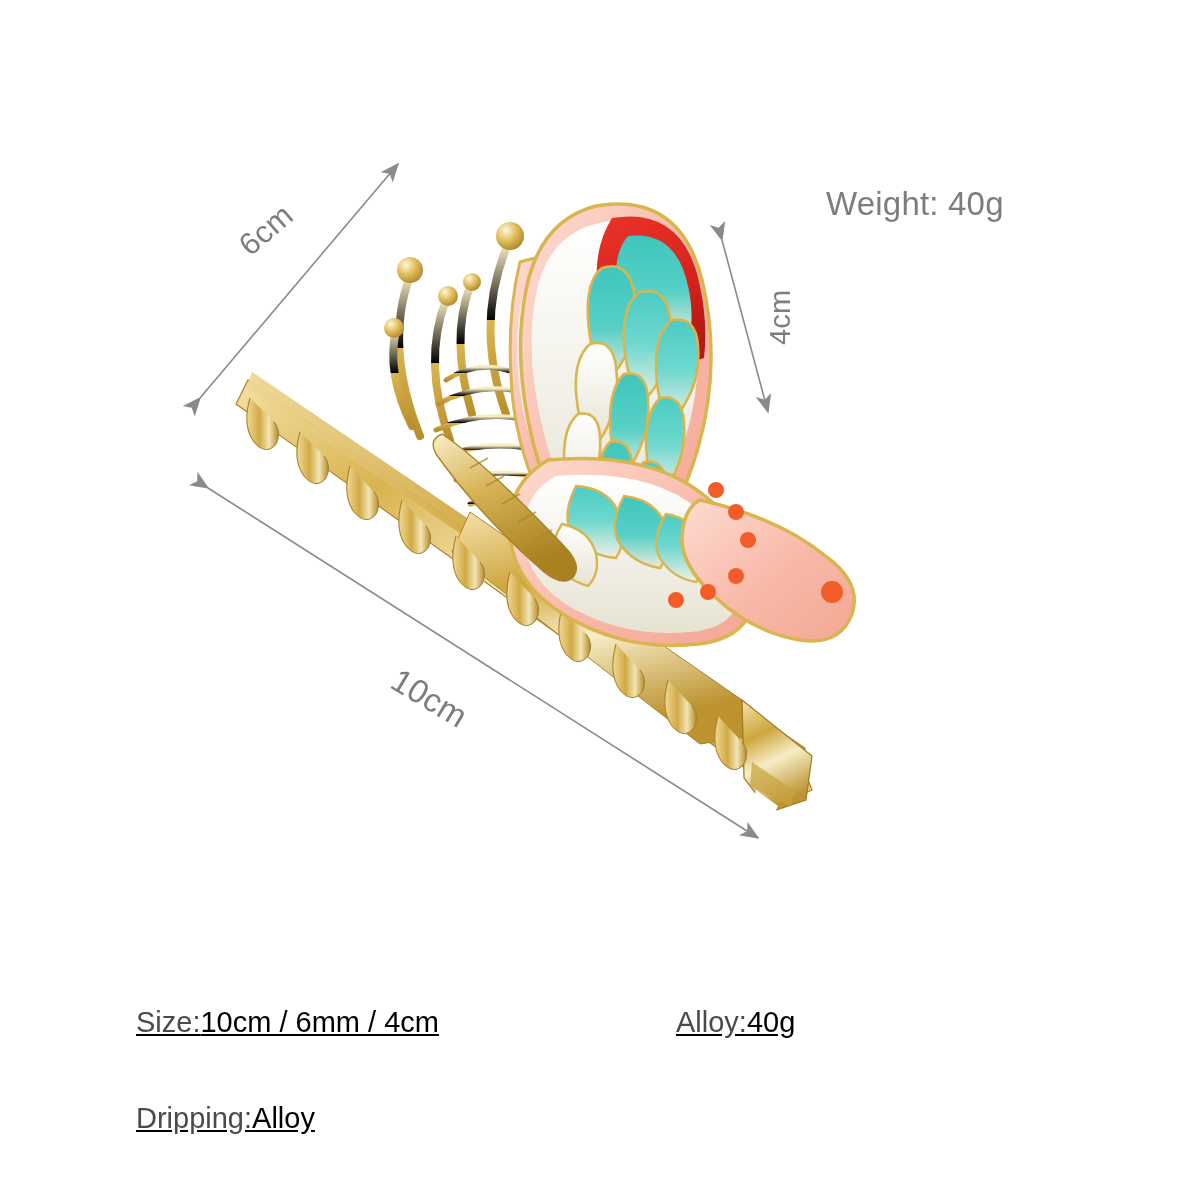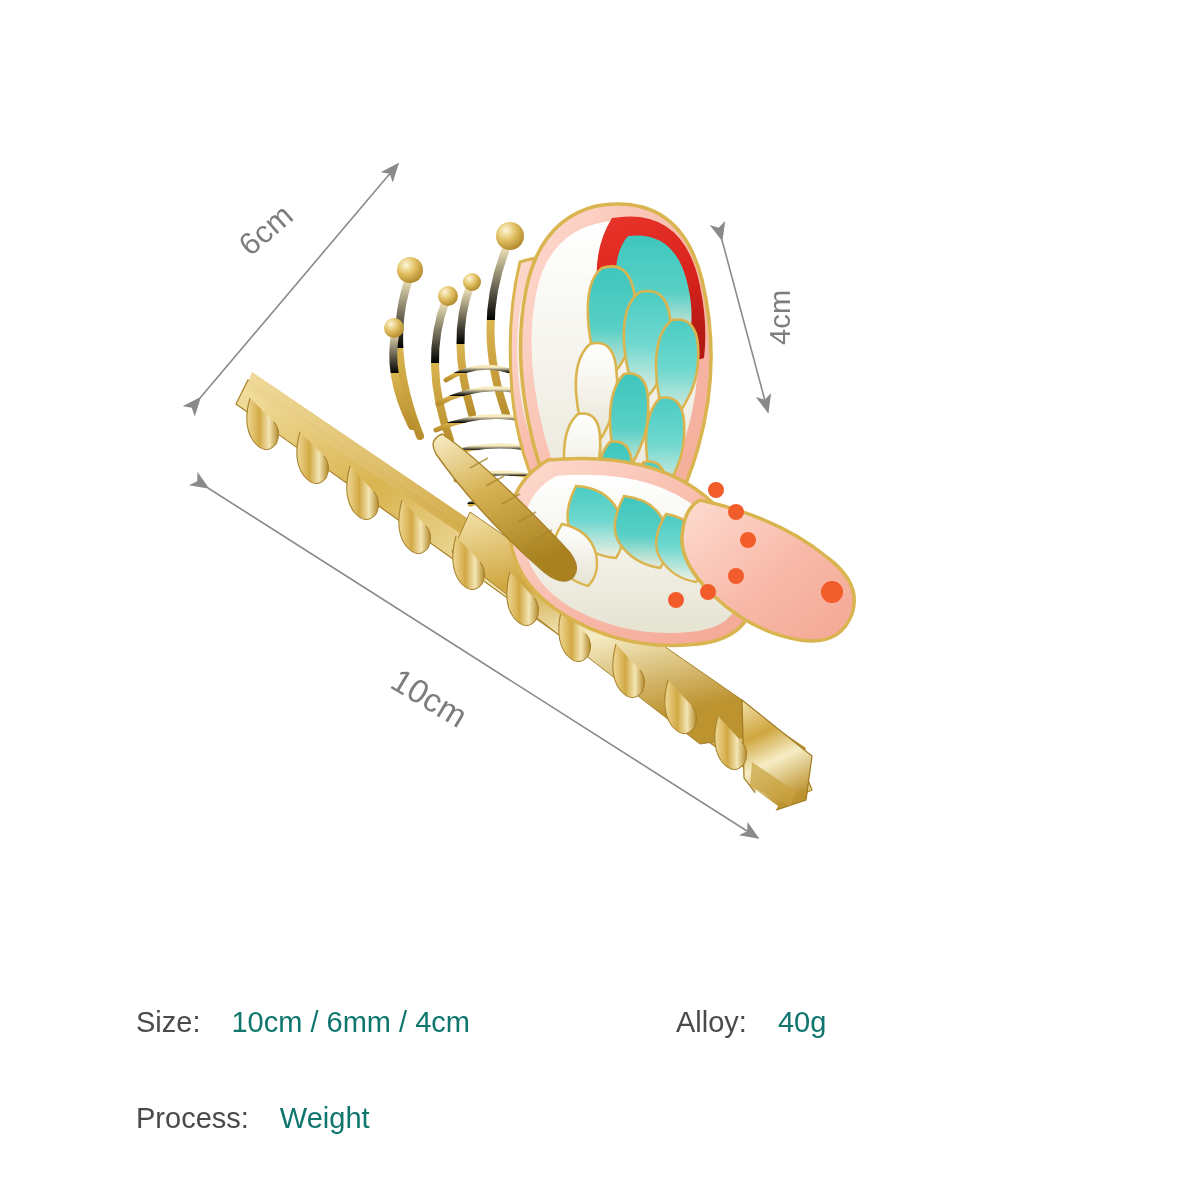--- a/index.html
+++ b/index.html
@@ -28,31 +28,31 @@
   #anno-4cm{left:764px;top:345px;transform:rotate(-90deg);transform-origin:left top;font-size:29px;}
   #anno-10cm{left:404px;top:661px;transform:rotate(31deg);transform-origin:left top;font-size:33px;}
 
   
   #specs{
     position:absolute;
     left:136px;top:1006px;
     width:930px;
   }
   .spec-row{display:flex;align-items:flex-start;height:96px;}
-  .spec-cell{display:flex;align-items:baseline;}
+  .spec-cell{display:flex;align-items:baseline;text-decoration:underline;}
   .spec-cell.col1{width:540px;}
   .spec-label{
     color:#4a4a4a;
     font-size:29px;
     white-space:nowrap;
   }
   .spec-value{
-    color:#0f766e;
+    color:#000000;
     font-size:29px;
-    margin-left:31px;
+    margin-left:0;
     white-space:nowrap;
   }
 </style>
 </head>
 <body>
 
 <div id="stage">
 
   <svg id="product" viewBox="0 0 1200 1200">
     <defs>
@@ -241,38 +241,39 @@
       </marker>
     </defs>
 
     <line x1="200" y1="398" x2="398" y2="164" stroke="#8a8a8a" stroke-width="1.6" marker-start="url(#ah)" marker-end="url(#ah2)"></line>
 
     <line x1="722" y1="240" x2="768" y2="412" stroke="#8a8a8a" stroke-width="1.6" marker-start="url(#ah)" marker-end="url(#ah2)"></line>
 
     <line x1="208" y1="488" x2="758" y2="838" stroke="#8a8a8a" stroke-width="1.6" marker-start="url(#ah)" marker-end="url(#ah2)"></line>
   </svg>
 
+  <div class="anno" id="anno-weight">Weight: 40g</div>
   <div class="anno" id="anno-6cm">6cm</div>
   <div class="anno" id="anno-4cm">4cm</div>
   <div class="anno" id="anno-10cm">10cm</div>
 
   <div id="specs">
 
     <div class="spec-row">
       <div class="spec-cell col1">
         <span class="spec-label">Size:</span>
         <span class="spec-value">10cm / 6mm / 4cm</span>
       </div>
       <div class="spec-cell">
         <span class="spec-label">Alloy:</span>
         <span class="spec-value">40g</span>
       </div>
     </div>
 
     <div class="spec-row">
       <div class="spec-cell col1">
-        <span class="spec-label">Process:</span>
-        <span class="spec-value">Weight</span>
+        <span class="spec-label">Dripping:</span>
+        <span class="spec-value">Alloy</span>
       </div>
     </div>
 
   </div>
 </div>
 
 </body></html>

